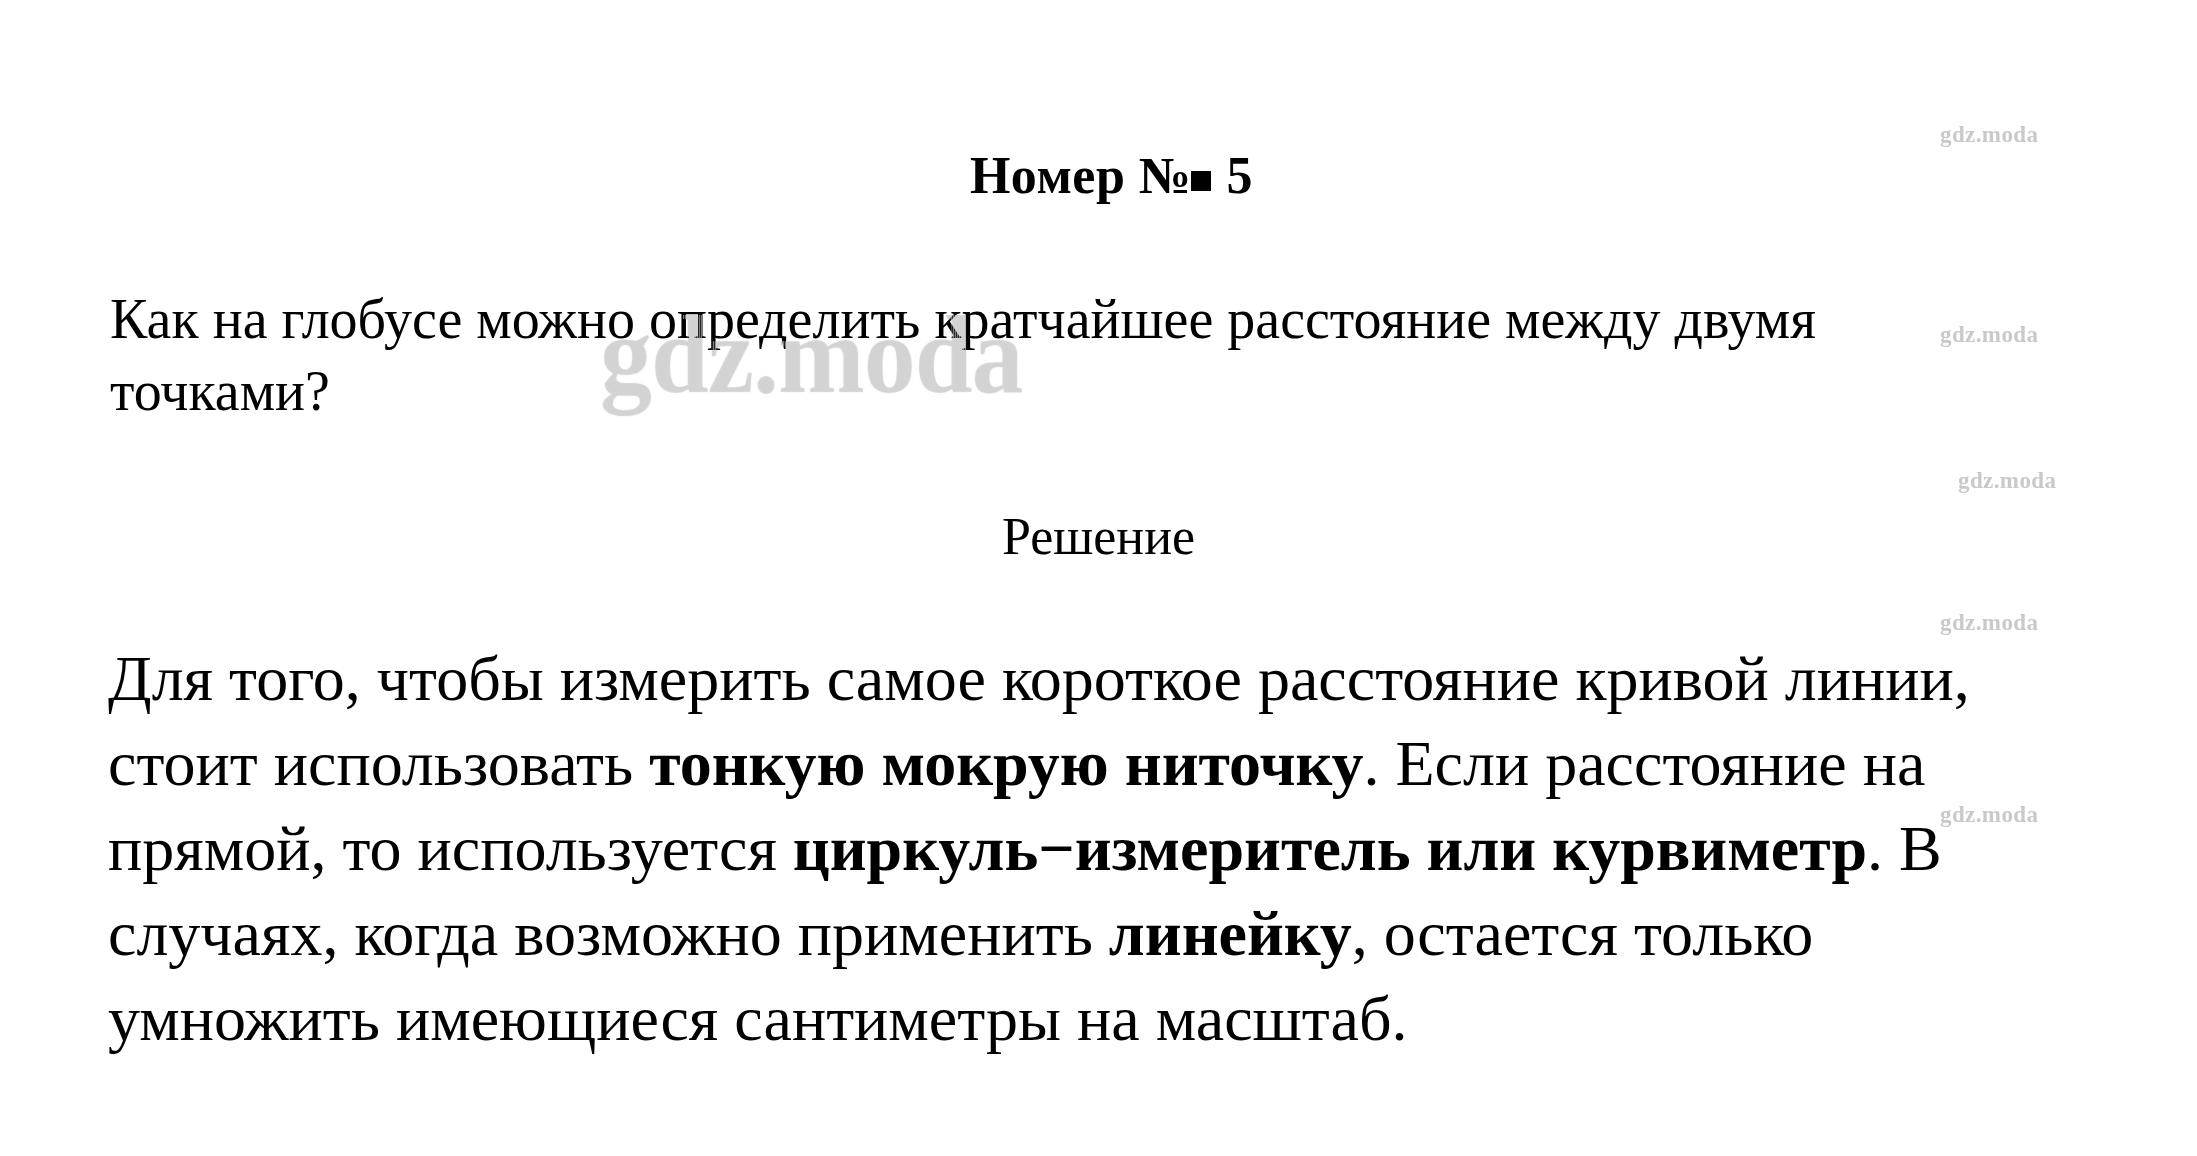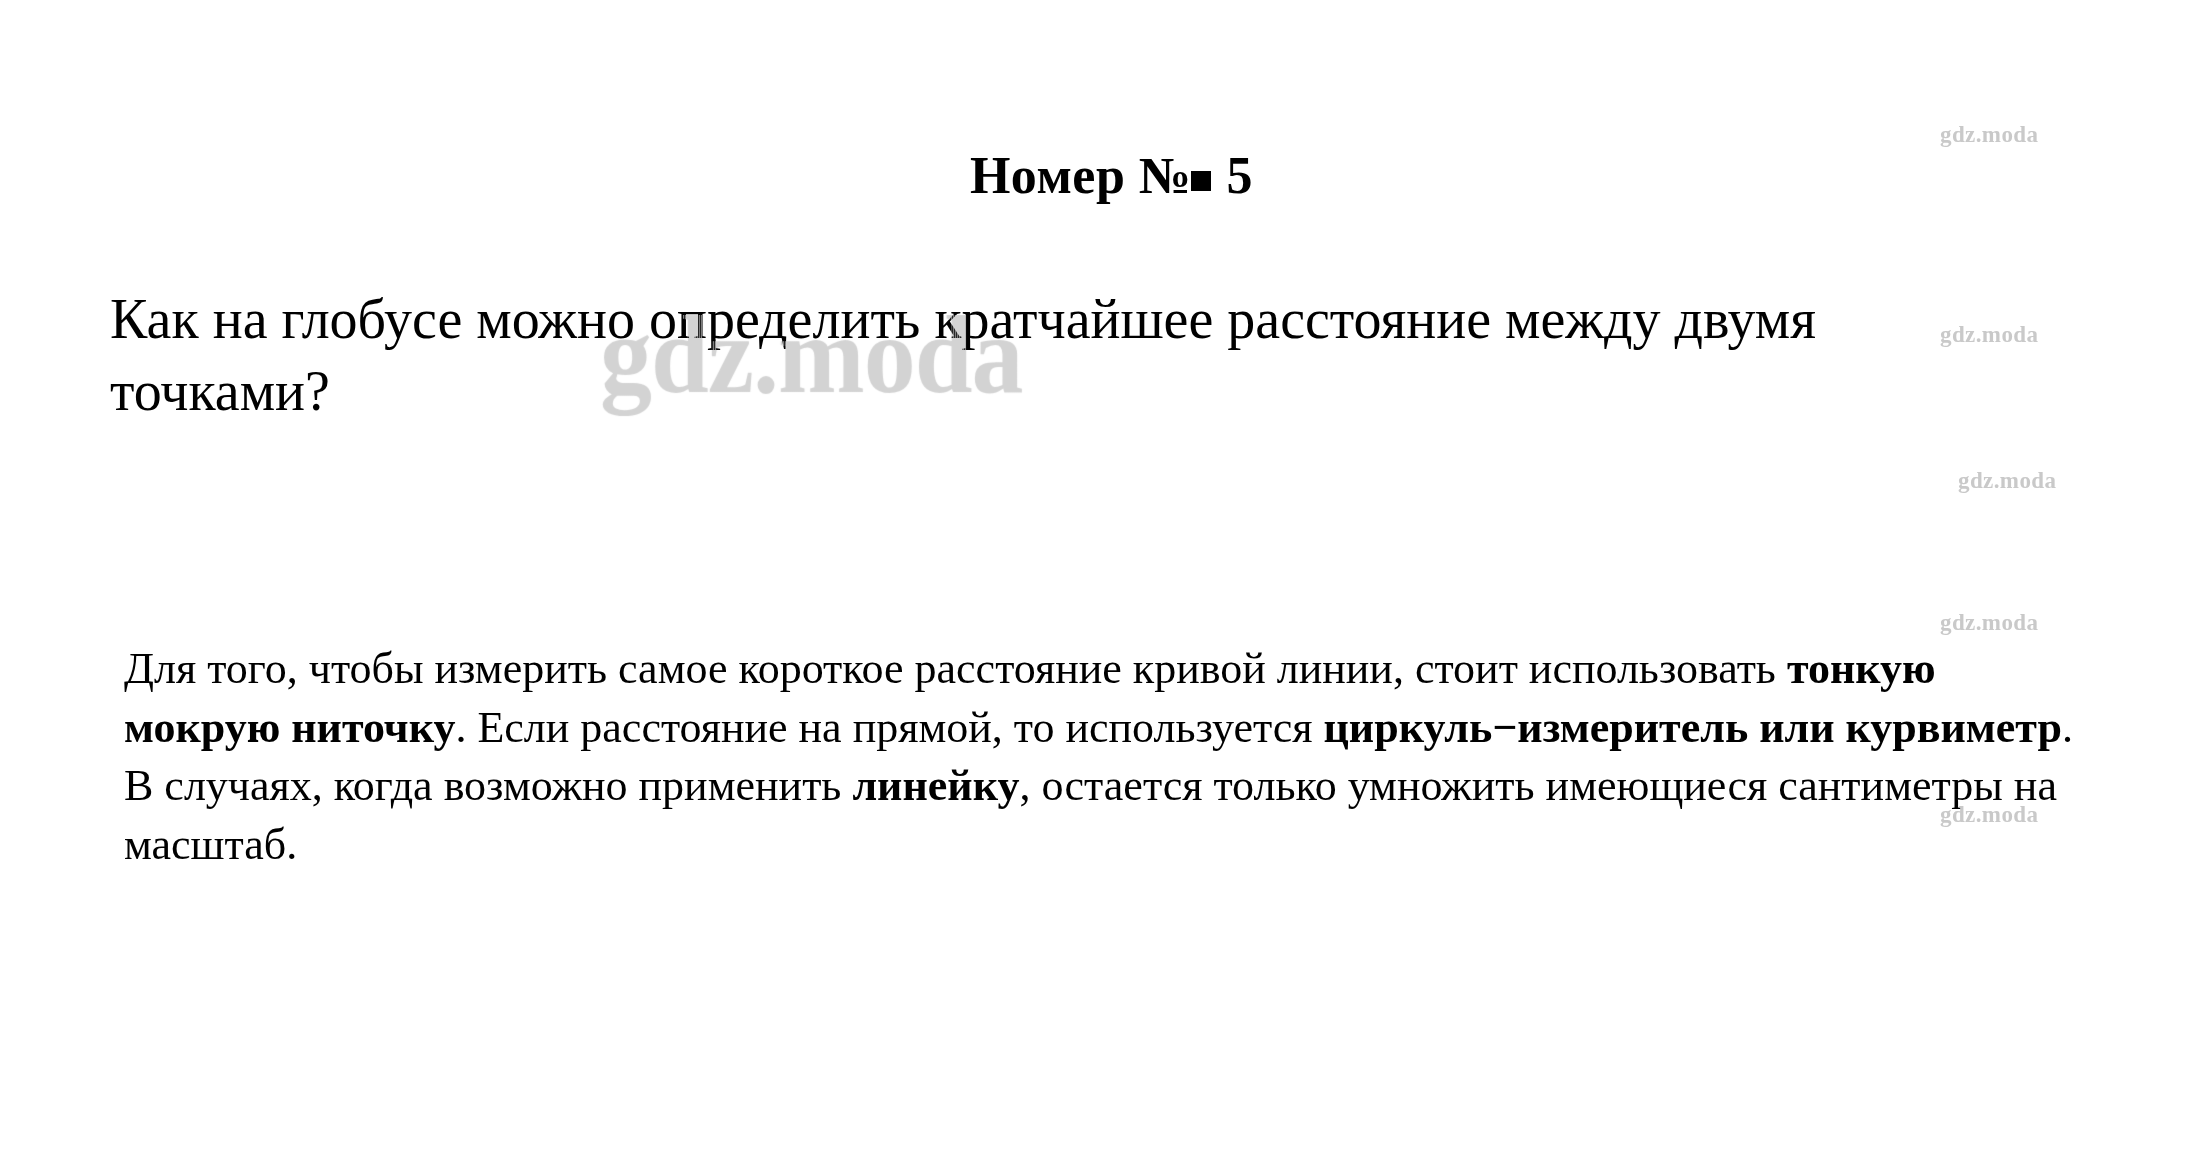--- a/index.html
+++ b/index.html
@@ -57,26 +57,25 @@
     position: absolute;
     top: 455px;
     left: 0;
     width: 2197px;
     text-align: center;
     font-size: 52px;
   }
 
   .answer {
     position: absolute;
-    top: 596px;
+    top: 572px;
     left: 108px;
     width: 1955px;
-    font-size: 44px;
+    font-size: 64px;
     line-height: 1.33;
-    margin-left: 16px;
   }
   .answer b {
     font-weight: 700;
   }
 
   
   .wm-big {
     position: absolute;
     top: 300px;
     left: 600px;
@@ -125,20 +124,21 @@
 </style>
 </head>
 <body>
 
 <div class="page">
 
   <h1 class="title"><span>Номер </span><span class="num-sign">№</span><span class="glyph-box"></span> <span>5</span></h1>
 
   <p class="question">Как на глобусе можно определить кратчайшее расстояние между двумя точками?</p>
 
+  <p class="solution-heading">Решение</p>
 
   <p class="answer"><span>Для того, чтобы измерить самое короткое расстояние кривой линии, стоит использовать </span><b>тонкую мокрую ниточку</b><span>. Если расстояние на прямой, то используется </span><b>циркуль−измеритель или курвиметр</b><span>. В случаях, когда возможно применить </span><b>линейку</b><span>, остается только умножить имеющиеся сантиметры на масштаб.</span></p>
 
   <div class="wm-big">gdz.moda</div>
 
   <div class="wm-small wm-1">gdz.moda</div>
   <div class="wm-small wm-2">gdz.moda</div>
   <div class="wm-small wm-3">gdz.moda</div>
   <div class="wm-small wm-4">gdz.moda</div>
   <div class="wm-small wm-5">gdz.moda</div>

